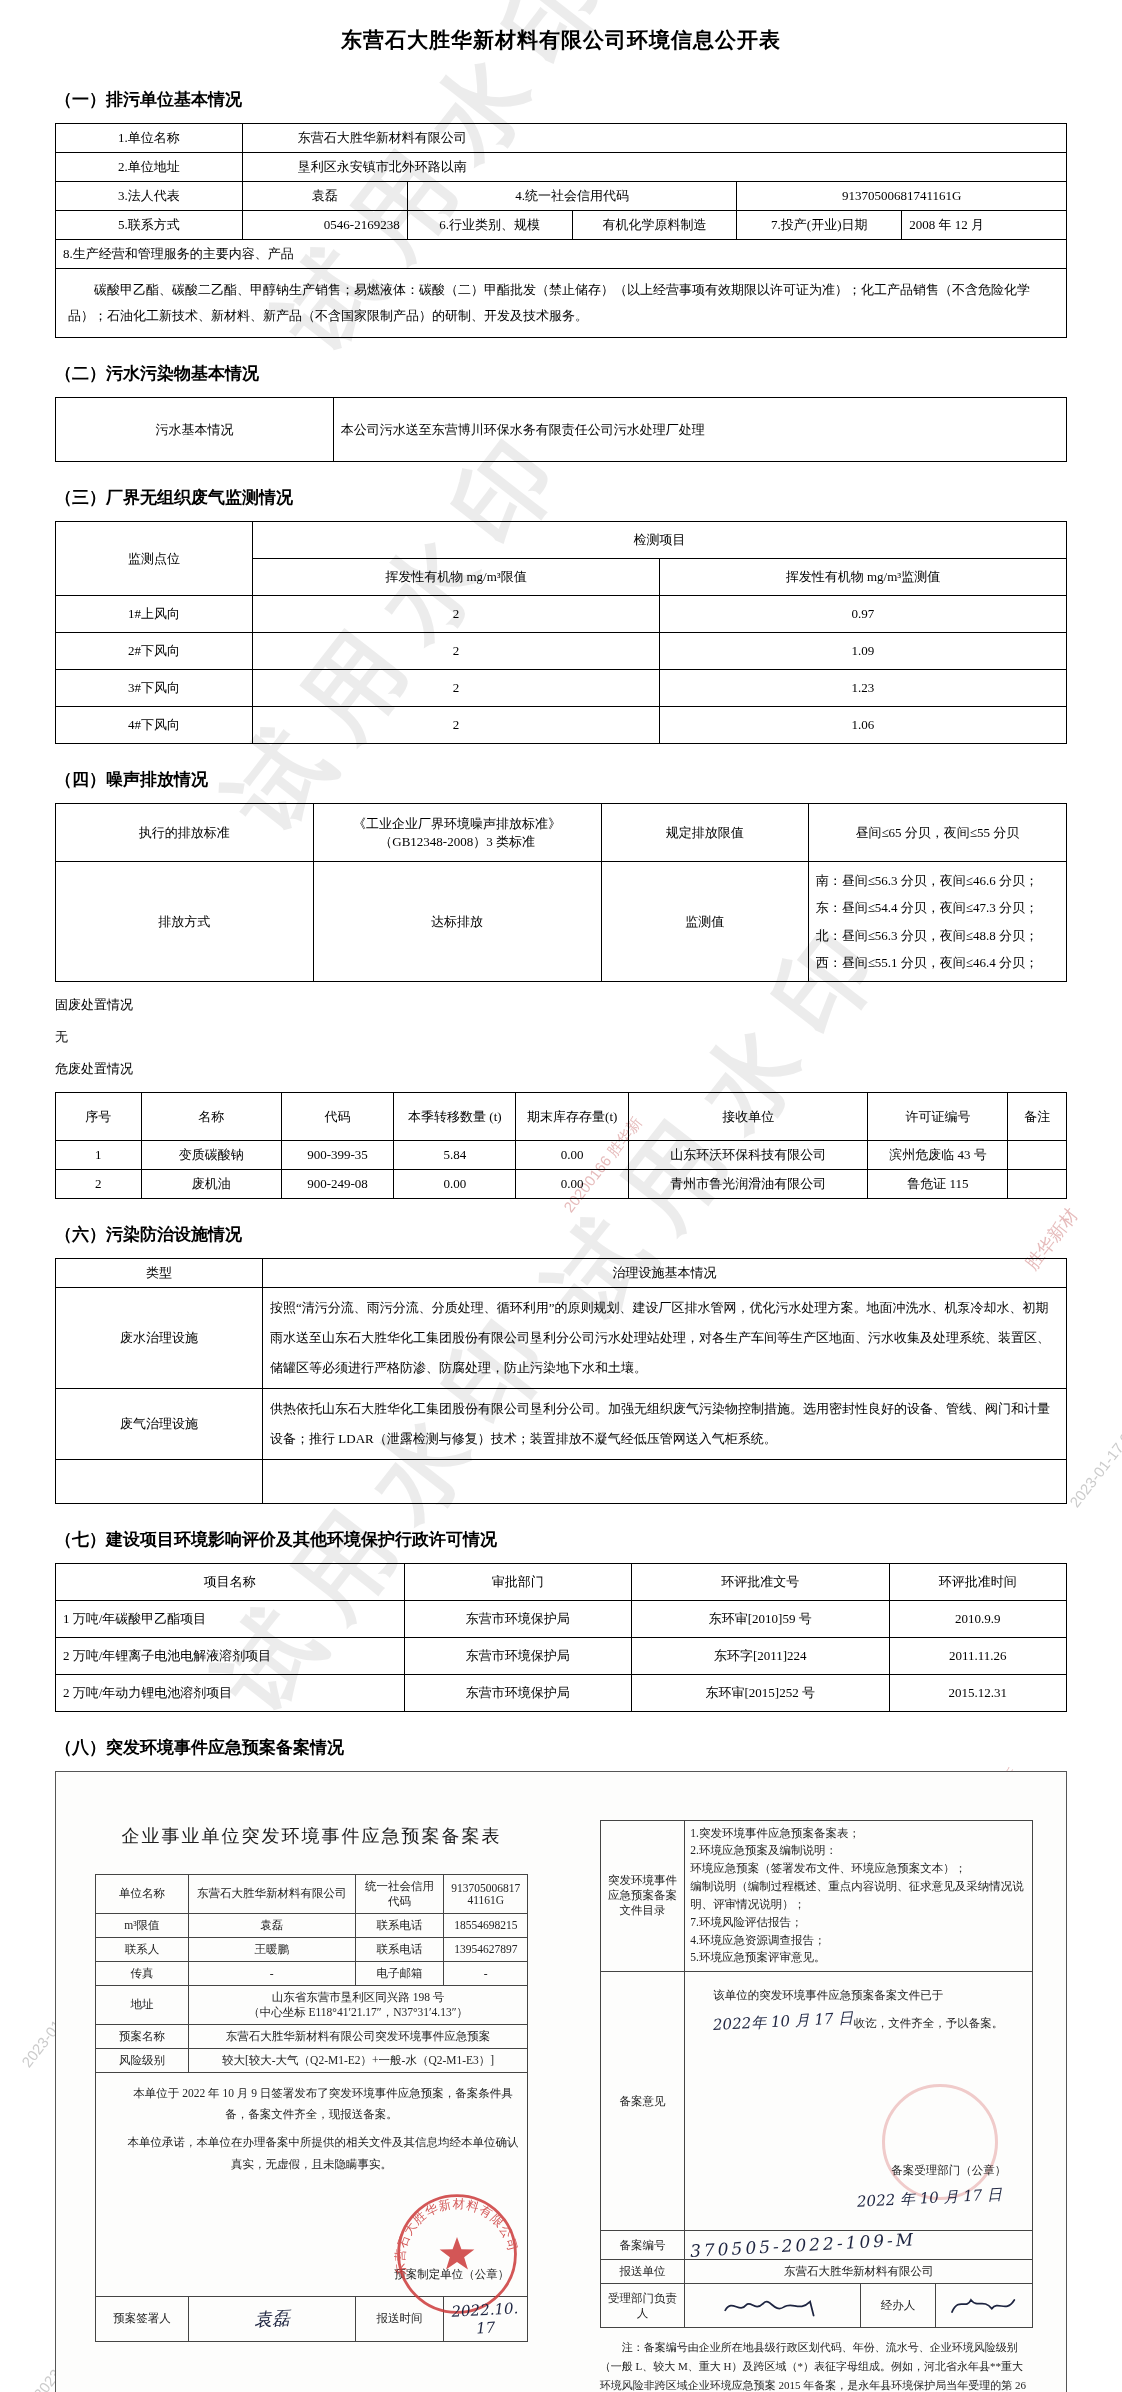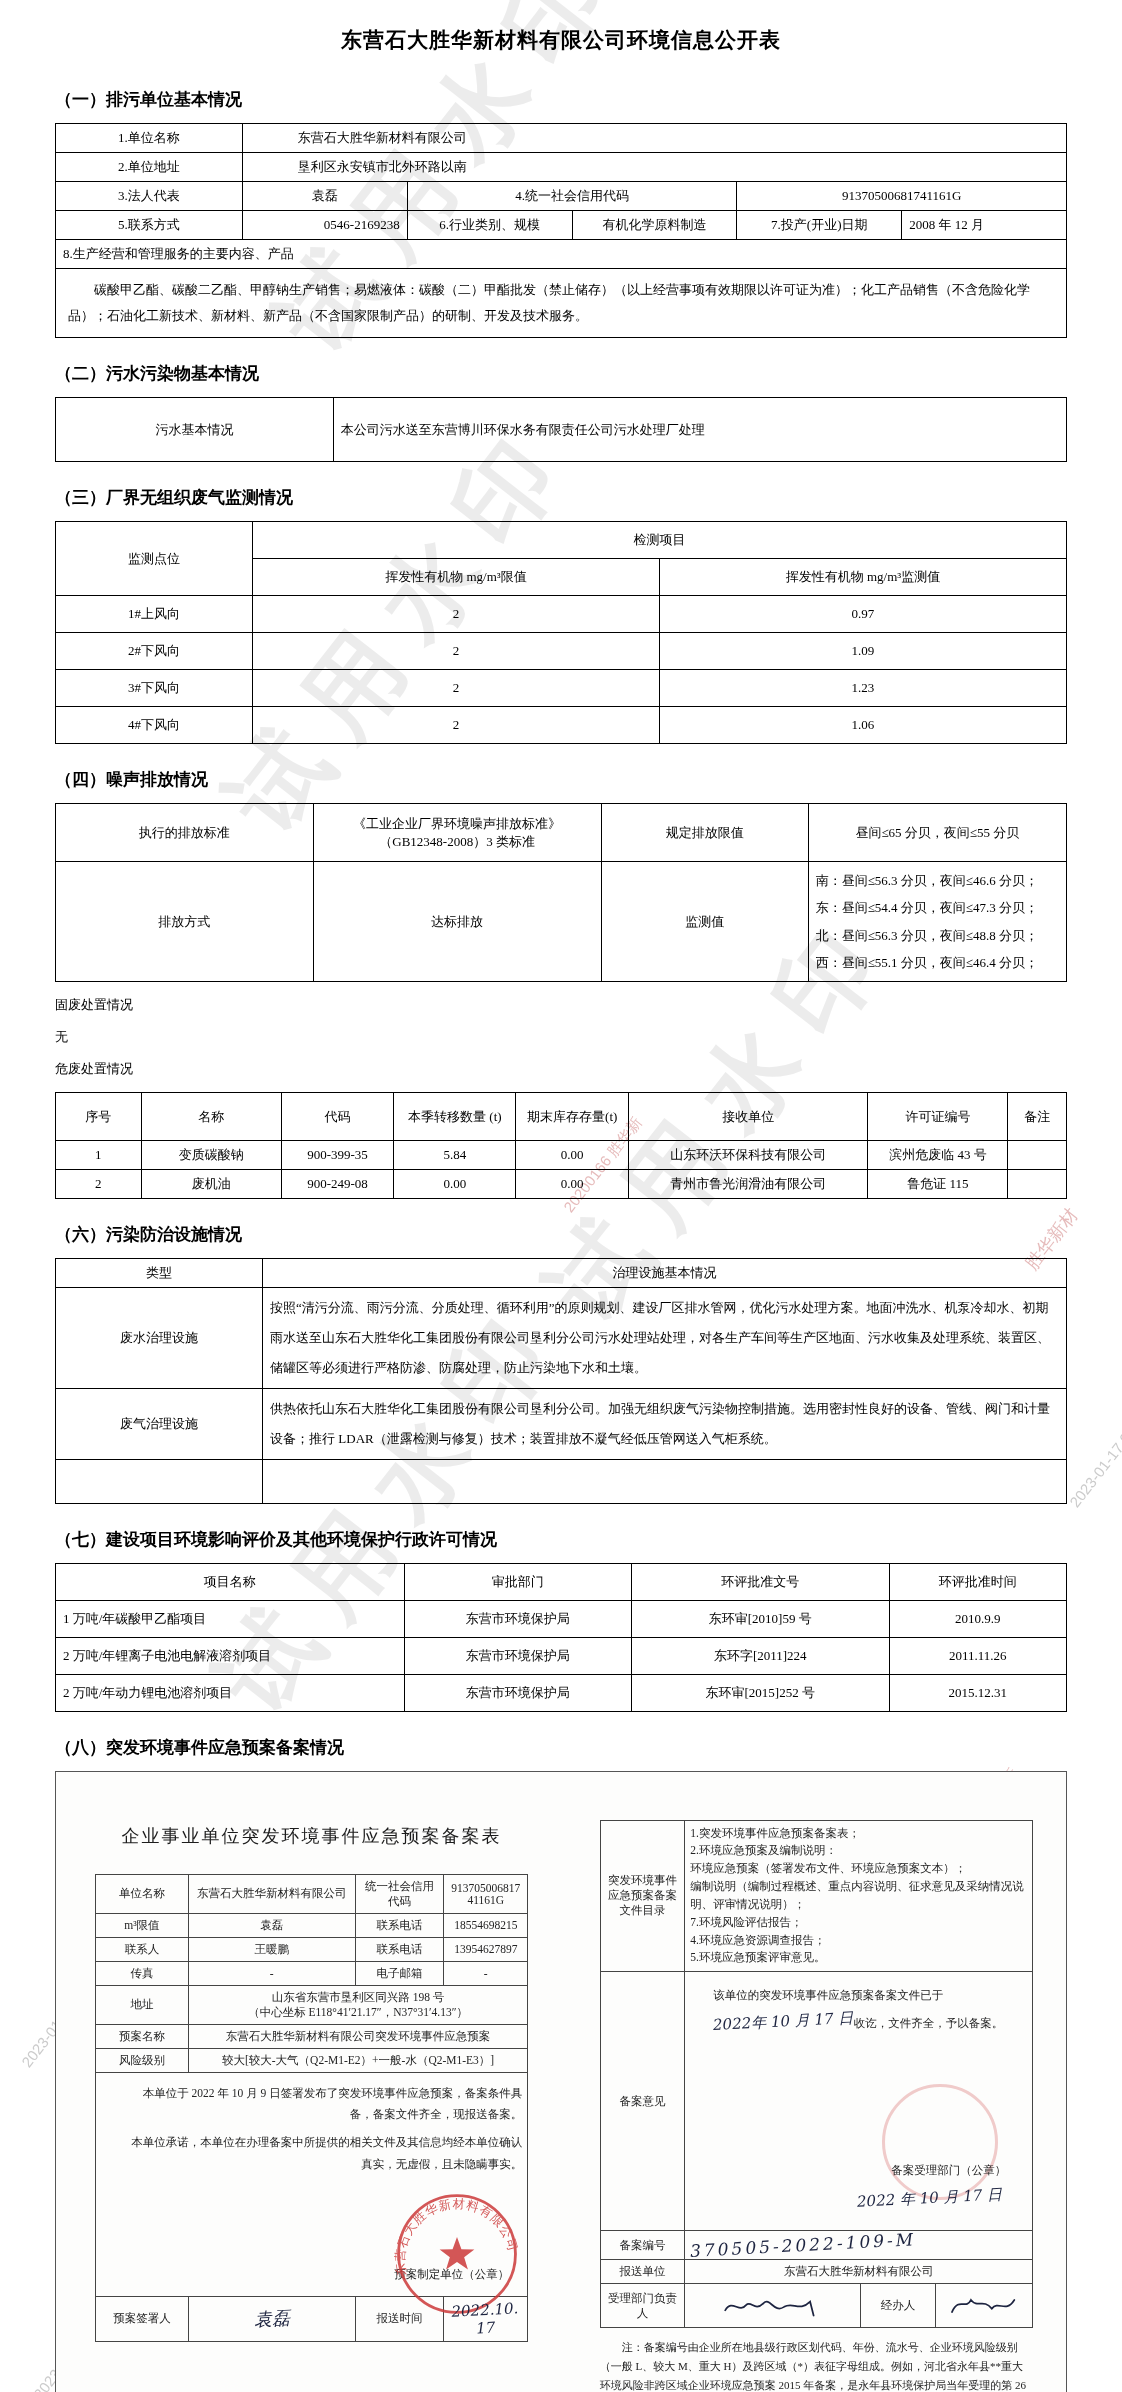--- a/index.html
+++ b/index.html
@@ -34,21 +34,21 @@
   .plain{font-size:13px;margin:14px 0;}
   .spaced td{height:26px;}
 
   
   .scan-box{margin-top:10px;border:1px solid #555;background:#fdfdfc;display:flex;
             height:630px;color:#1c1c1c;position:relative;}
   .scan-half{width:50%;padding:26px 14px 10px 20px;box-sizing:border-box;position:relative;}
   .scan-title{text-align:center;font-size:18px;letter-spacing:2px;margin:26px 0 26px 0;}
   .scan-box table{width:92%;margin:0 auto;}
   .scan-box td{border:1px solid #444;font-size:11.5px;padding:4px 5px;color:#222;}
-  .decl{ text-align:right;height:215px;vertical-align:top;position:relative;}
+  .decl{ text-align:center;height:215px;vertical-align:top;position:relative;}
   .decl p{margin:6px 0;text-indent:2em;line-height:1.9;font-size:11.5px;}
   .seal-cap{position:absolute;right:18px;bottom:14px;font-size:11.5px;}
   .seal-svg{position:absolute;right:4px;bottom:-24px;width:132px;height:132px;opacity:.85;}
   .ink{font-family:"DejaVu Serif",serif;font-style:italic;color:#1d2440;
        font-size:15px;transform:rotate(-3deg);display:inline-block;}
   .dir-list div{text-align:left;line-height:1.55;font-size:11.5px;}
   .opinion{text-align:left;height:250px;vertical-align:top;position:relative;}
   .opinion .op-text{text-indent:2em;line-height:2;font-size:11.5px;margin-top:8px;}
   .op-seal-cap{position:absolute;right:26px;bottom:52px;font-size:11.5px;}
   .op-date{position:absolute;right:30px;bottom:22px;}

